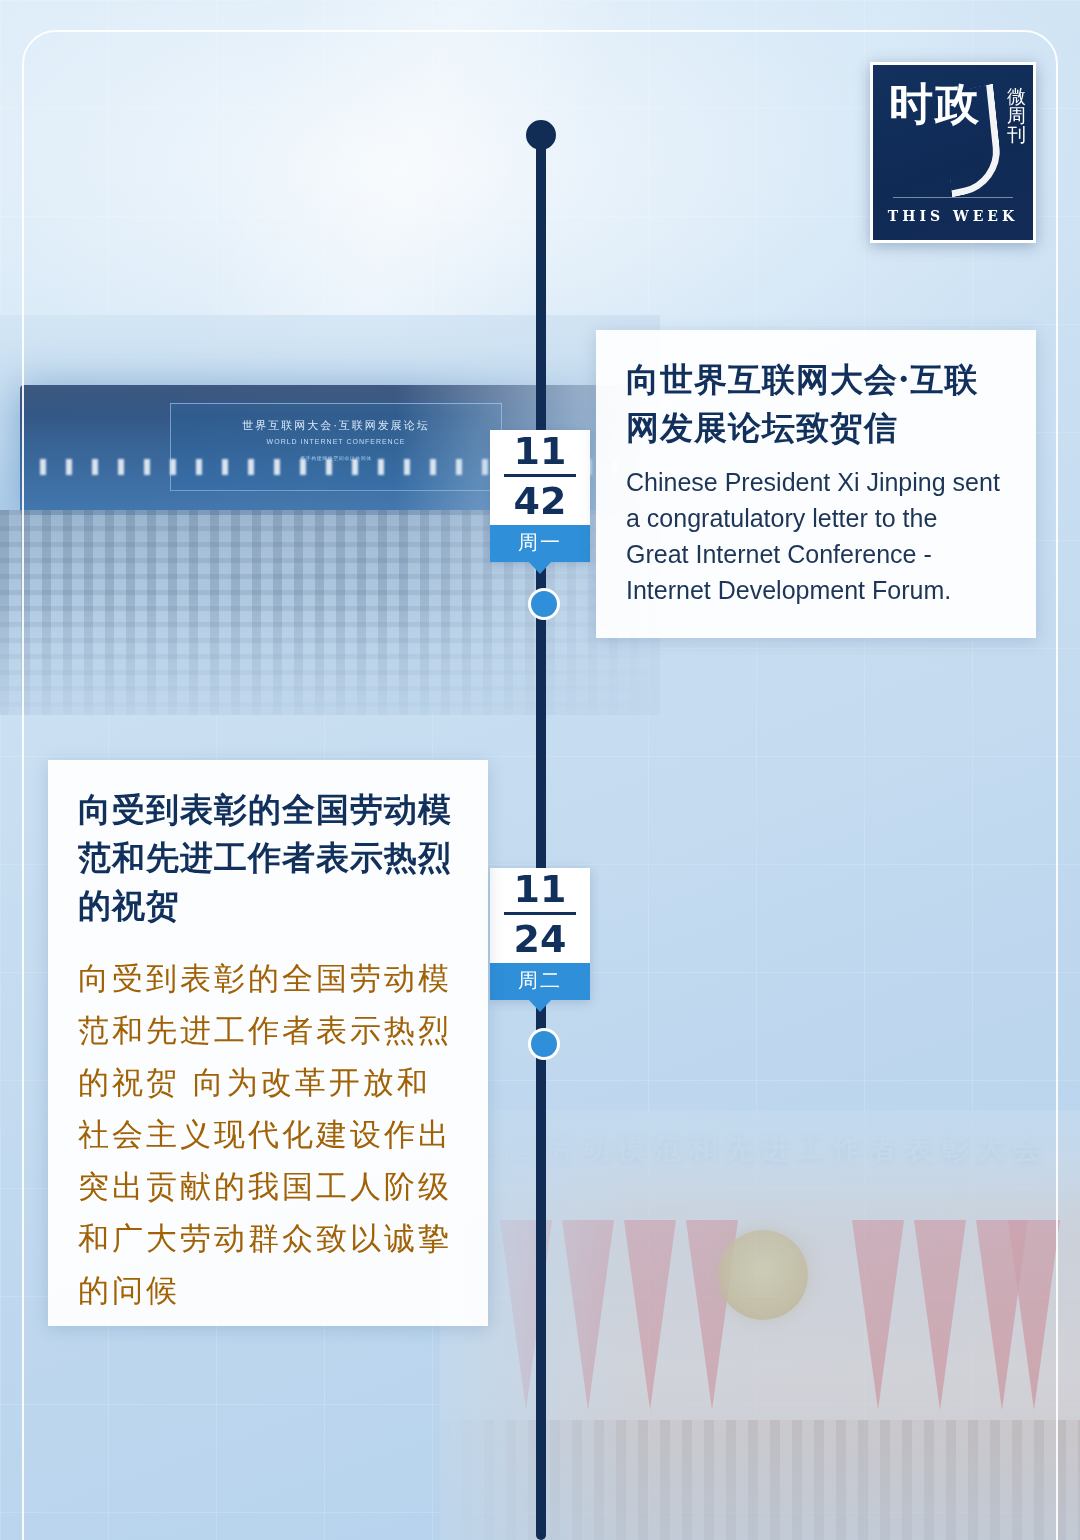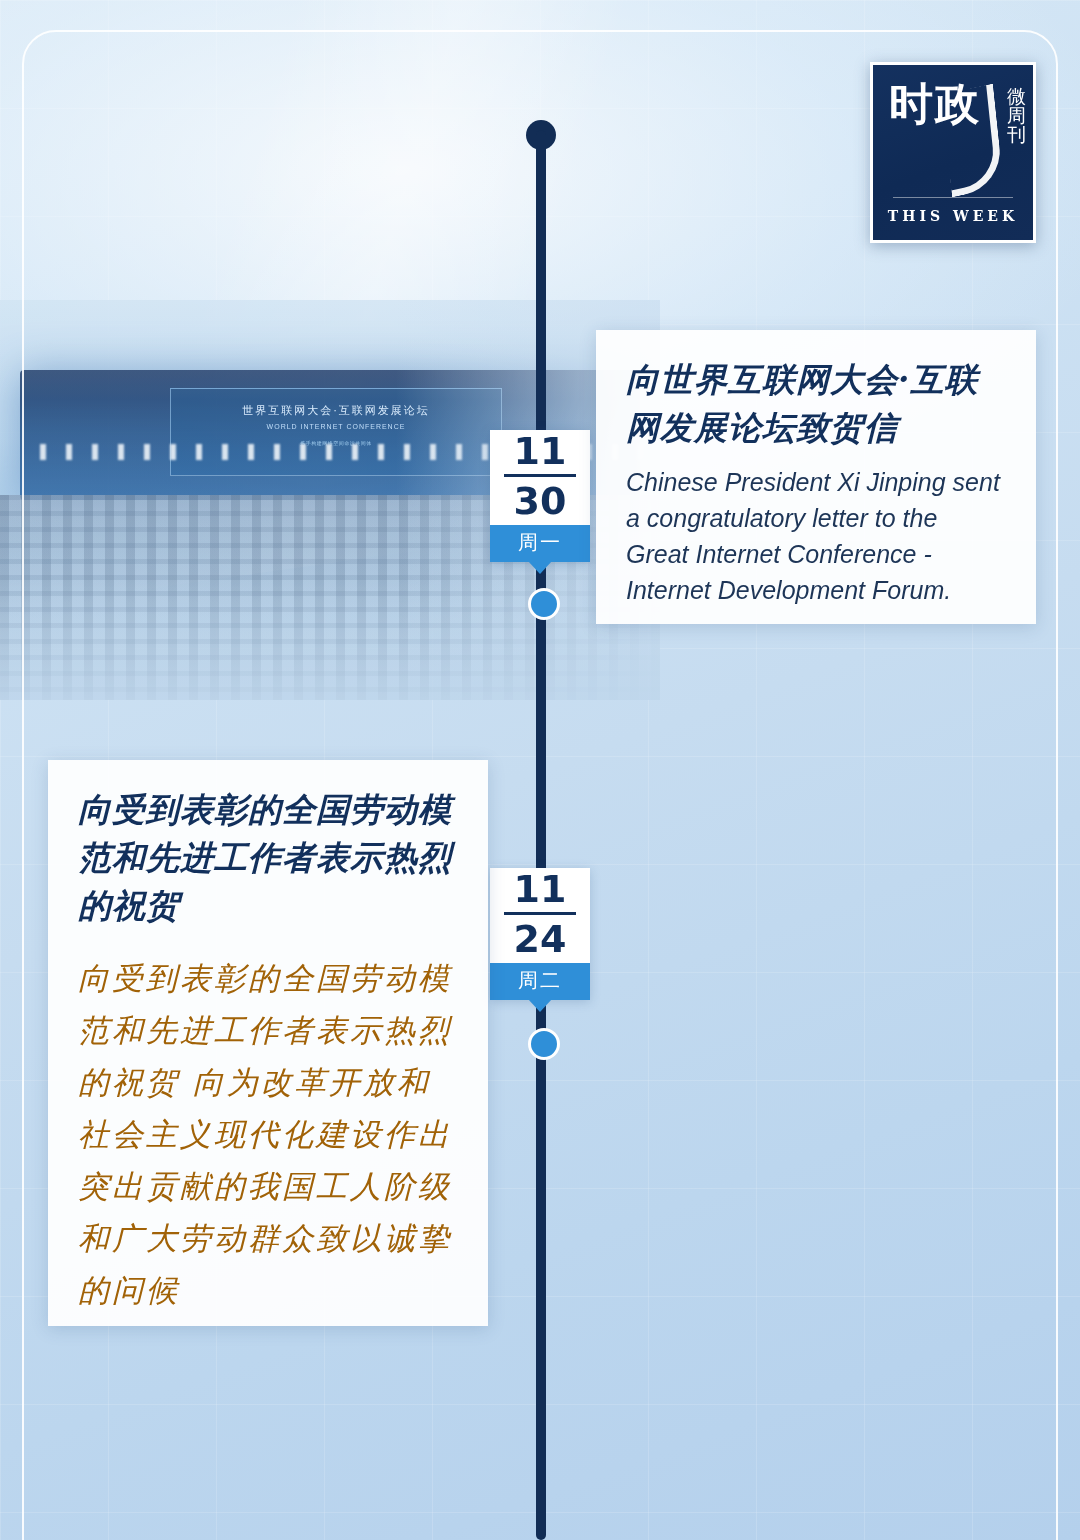--- a/index.html
+++ b/index.html
@@ -45,21 +45,21 @@
     width: 900px;
     height: 620px;
     background: linear-gradient(115deg, rgba(255,255,255,0.0) 40%, rgba(255,255,255,0.35) 55%, rgba(255,255,255,0.0) 70%);
     transform: rotate(-8deg);
   }
 
   
   .photo-conference {
     position: absolute;
     left: 0;
-    top: 300px;
+    top: 315px;
     width: 660px;
     height: 400px;
     overflow: hidden;
     opacity: 0.82;
   }
   .pc-sky {
     position: absolute; inset: 0;
     background: linear-gradient(180deg,#cfe3f3 0%, #bcd8ef 35%, #9cc3e4 60%, #b9d3e8 100%);
   }
   .pc-stage {
@@ -292,23 +292,22 @@
     background: #2f8fd8;
     border: 3px solid #ffffff;
     left: 528px;
   }
 
   
   .card {
     position: absolute;
     background: rgba(255,255,255,0.93);
     box-shadow: 0 3px 16px rgba(40,80,130,0.18);
-    padding: 26px 30px 16px;
+    padding: 26px 30px 30px;
     box-sizing: border-box;
-    font-style: italic;
   }
   .card-title {
     font-family: "DejaVu Serif", serif;
     font-size: 33px;
     line-height: 48px;
     color: #12305c;
     font-weight: 700;
     letter-spacing: 1px;
     margin: 0 0 12px 0;
   }
@@ -355,39 +354,56 @@
         <div class="t1">世界互联网大会·互联网发展论坛</div>
         <div class="t2">WORLD INTERNET CONFERENCE</div>
         <div class="t3">携手构建网络空间命运共同体</div>
       </div>
       <div class="pc-lights"></div>
     </div>
     <div class="pc-crowd"></div>
     <div class="pc-fade"></div>
   </div>
 
+  <div class="photo-hall">
+    <div class="ph-wall"></div>
+    <div class="ph-banner">全国劳动模范和先进工作者表彰大会</div>
+    <div class="ph-flags">
+      <div class="ph-flag" style="left:0px"></div>
+      <div class="ph-flag" style="left:62px"></div>
+      <div class="ph-flag" style="left:124px"></div>
+      <div class="ph-flag" style="left:186px"></div>
+      <div class="ph-flag" style="left:352px"></div>
+      <div class="ph-flag" style="left:414px"></div>
+      <div class="ph-flag" style="left:476px"></div>
+      <div class="ph-flag" style="left:508px"></div>
+    </div>
+    <div class="ph-emblem"></div>
+    <div class="ph-curtain"></div>
+    <div class="ph-fade"></div>
+  </div>
 </div>
 
 <div class="frame"></div>
 
 <div class="logo">
   <div class="logo-cn">时政</div>
   <div class="logo-swoosh"></div>
   <div class="logo-side">微周刊</div>
   <div class="logo-rule"></div>
   <div class="logo-en">THIS WEEK</div>
 </div>
 
 <div class="timeline-cap"></div>
 <div class="timeline-line"></div>
 
 <div class="date-chip" style="left:490px; top:430px;">
   <div class="mm">11</div>
   <div class="rule"></div>
-  <div class="dd">30</div>
+  <div class="dd">42</div>
   <div class="wd">周一</div>
   <div class="chip-arrow"></div>
 </div>
 <div class="node-dot" style="top:588px;"></div>
 
 <div class="date-chip" style="left:490px; top:868px;">
   <div class="mm">11</div>
   <div class="rule"></div>
   <div class="dd">24</div>
   <div class="wd">周二</div>

